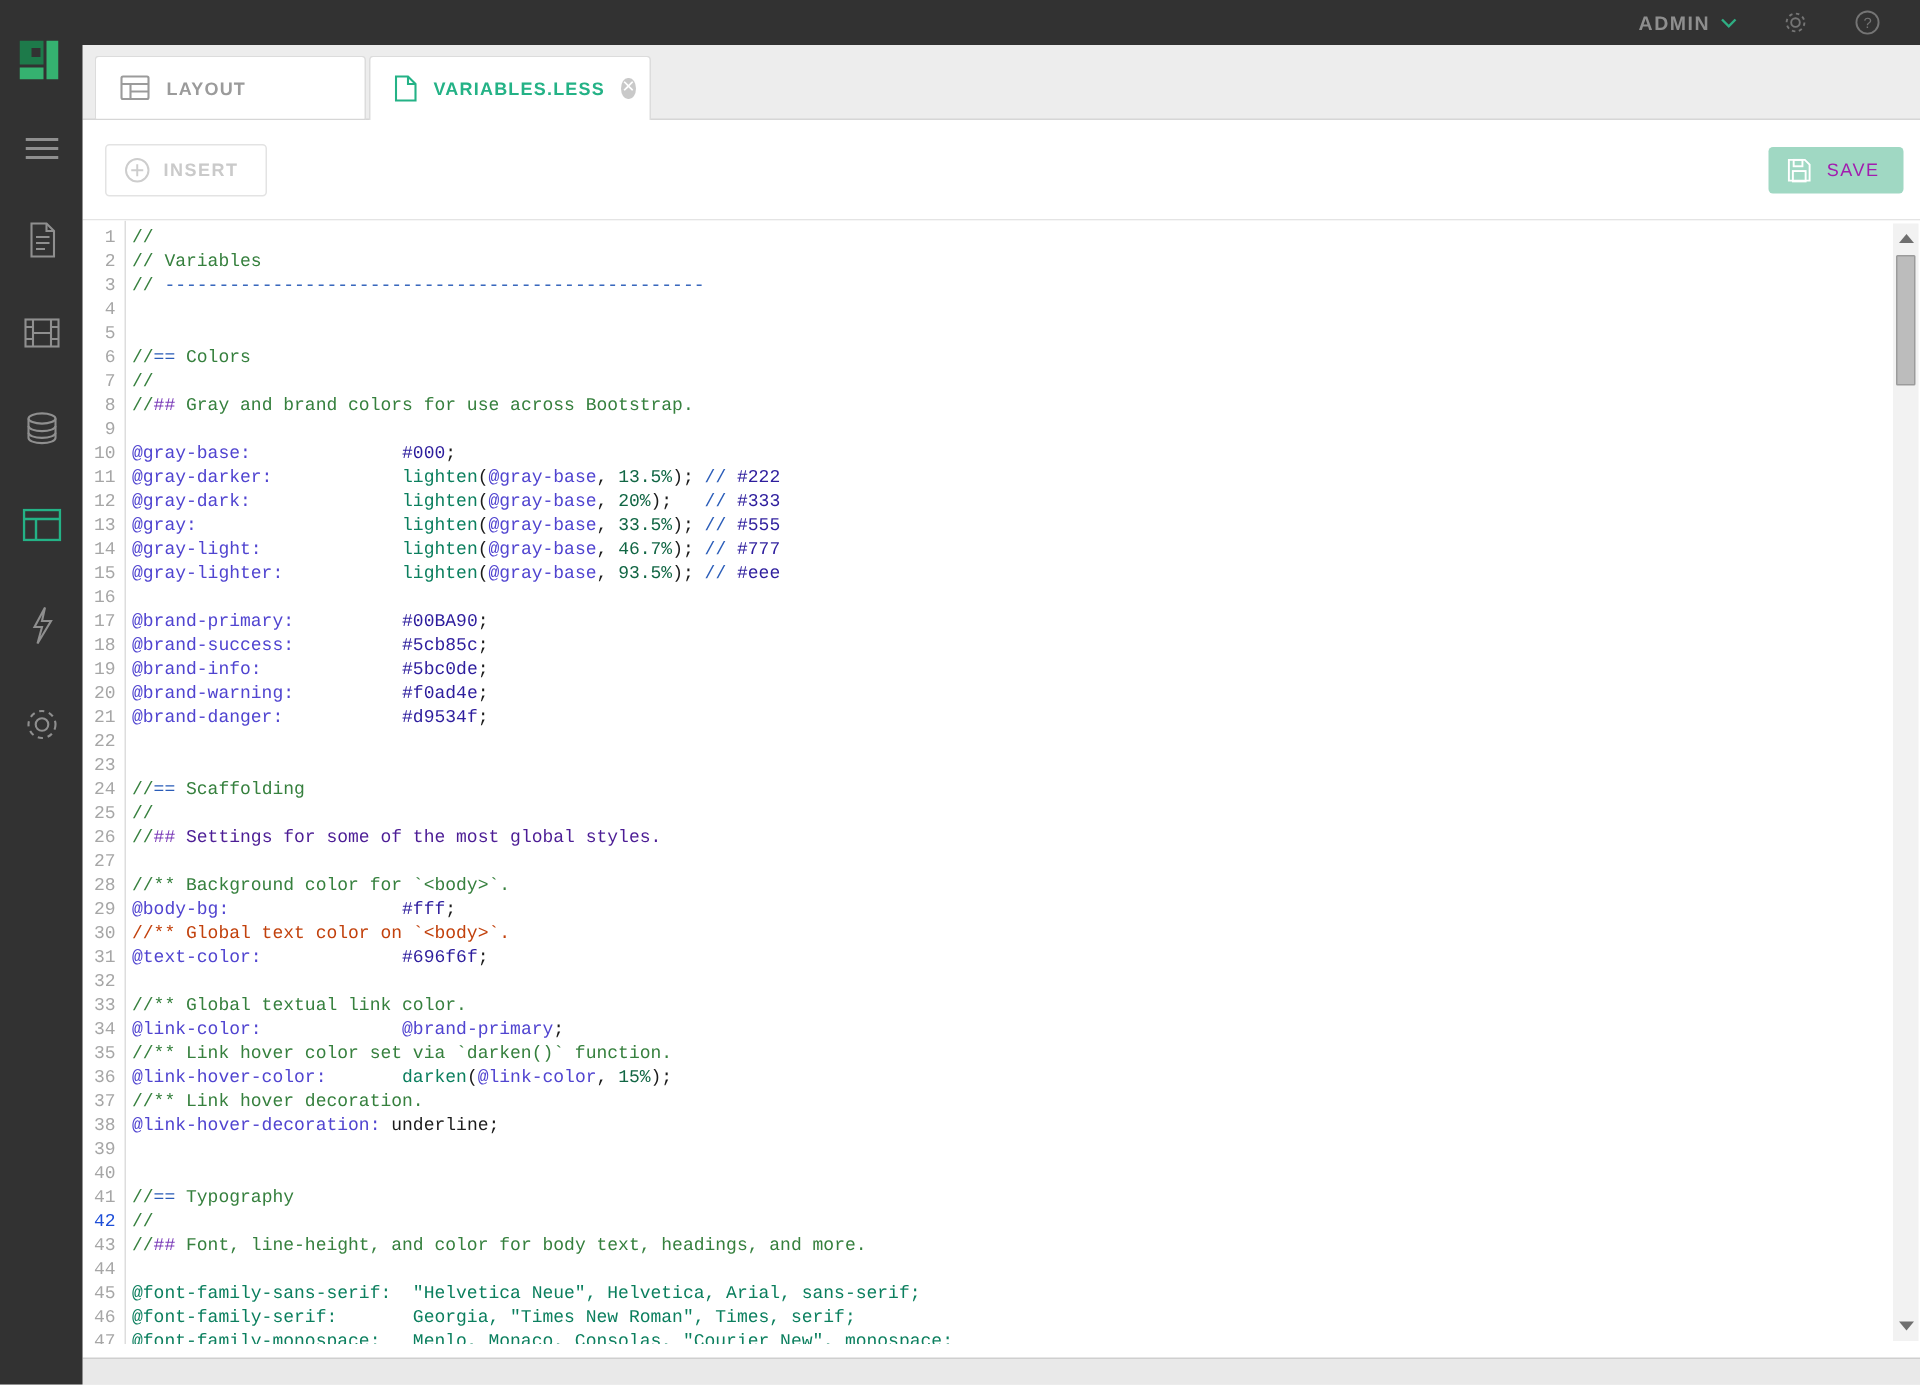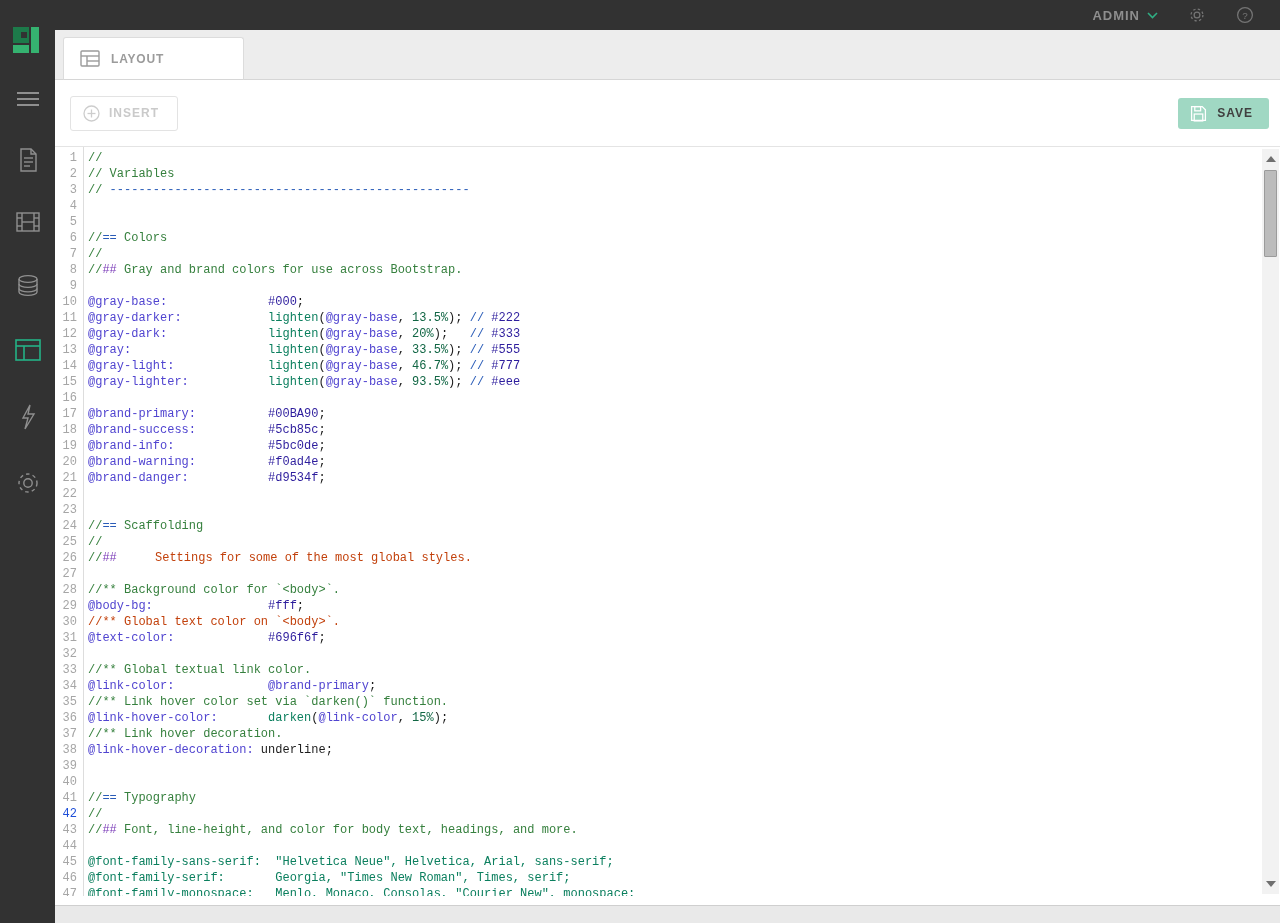--- a/index.html
+++ b/index.html
@@ -42,21 +42,21 @@
                color:#fff; font-size:11px; line-height:13px; text-align:center; cursor:pointer; }
 
   
   .toolbar { height:67px; background:#fff; border-bottom:1px solid #e4e4e4;
              display:flex; align-items:center; justify-content:space-between; padding:0 11px 0 15px; }
   .insert-btn { display:flex; align-items:center; gap:9px; background:#fff; border:1px solid #e3e3e3;
                 border-radius:3px; padding:8px 18px 8px 12px; color:#cacaca; cursor:default; }
   .insert-btn .btn-label { font-size:12px; letter-spacing:1px; font-weight:bold; color:#cacaca; }
   .save-btn { display:flex; align-items:center; gap:10px; border:none; border-radius:3px;
               padding:7px 16px 7px 12px; background:var(--save-bg); color:#fff; cursor:pointer; }
-  .save-btn .btn-label { font-size:12px; letter-spacing:1px; font-weight:bold; color:#404040; }
+  .save-btn .btn-label { font-size:12px; letter-spacing:1px; font-weight:normal; color:#a21caf; }
 
   
   .editor { position:relative; height:759px; background:#fff; border-bottom:1px solid #cfcfcf; }
   .scroller { position:absolute; left:0; top:0; right:0; height:749px; overflow:hidden; }
   .gutter { position:absolute; left:0; top:0; bottom:0; width:29px; background:#fff;
             border-right:1px solid #ddd; padding-top:3px; }
   .ln { height:16px; line-height:16px; text-align:right; padding-right:6px;
         font-family:"Liberation Mono", monospace; font-size:12px; color:#a6a6a6; }
   .code { position:absolute; left:33px; top:0; right:20px; padding-top:3px; }
   .cl { height:16px; line-height:16px; white-space:pre;
@@ -197,20 +197,30 @@
         <svg width="20" height="17" viewBox="0 0 20 17" fill="none" stroke="#9b9b9b" stroke-width="1.4">
           <rect x="1" y="1" width="18" height="15" rx="1"></rect>
           <line x1="1" y1="6" x2="19" y2="6"></line>
           <line x1="7" y1="6" x2="7" y2="16"></line>
           <line x1="7" y1="11" x2="19" y2="11"></line>
         </svg>
       </span>
       <span class="tab-label">LAYOUT</span>
     </div>
 
+    <div class="tab tab-active">
+      <span>
+        <svg width="15" height="18" viewBox="0 0 15 18" fill="none" stroke="#24b286" stroke-width="1.4">
+          <path d="M1 1 h8 l5 5 v11 h-13 z"></path>
+            <path d="M9 1 v5 h5"></path>
+        </svg>
+      </span>
+      <span class="tab-label">VARIABLES.LESS</span>
+      <span class="tab-close">✕</span>
+    </div>
   </div>
 
   <div class="toolbar">
     <button class="insert-btn">
       <span>
         <svg width="17" height="17" viewBox="0 0 17 17" fill="none" stroke="#cdcdcd" stroke-width="1.3">
           <circle cx="8.5" cy="8.5" r="7.5"></circle>
             <line x1="8.5" y1="4.5" x2="8.5" y2="12.5"></line>
             <line x1="4.5" y1="8.5" x2="12.5" y2="8.5"></line>
         </svg>
@@ -300,21 +310,21 @@
           <div class="cl">&nbsp;</div>
           <div class="cl"><span style="color: rgb(80, 68, 208);">@brand-primary:</span><span style="color: rgb(27, 27, 27);">          </span><span style="color: rgb(45, 29, 157); margin-top: 32px;">#00BA90</span><span style="color: rgb(27, 27, 27);">;</span></div>
           <div class="cl"><span style="color: rgb(80, 68, 208);">@brand-success:</span><span style="color: rgb(27, 27, 27);">          </span><span style="color: rgb(45, 29, 157);">#5cb85c</span><span style="color: rgb(27, 27, 27);">;</span></div>
           <div class="cl"><span style="color: rgb(80, 68, 208);">@brand-info:</span><span style="color: rgb(27, 27, 27);">             </span><span style="color: rgb(45, 29, 157);">#5bc0de</span><span style="color: rgb(27, 27, 27);">;</span></div>
           <div class="cl"><span style="color: rgb(80, 68, 208);">@brand-warning:</span><span style="color: rgb(27, 27, 27);">          </span><span style="color: rgb(45, 29, 157);">#f0ad4e</span><span style="color: rgb(27, 27, 27);">;</span></div>
           <div class="cl"><span style="color: rgb(80, 68, 208);">@brand-danger:</span><span style="color: rgb(27, 27, 27);">           </span><span style="color: rgb(45, 29, 157);">#d9534f</span><span style="color: rgb(27, 27, 27);">;</span></div>
           <div class="cl">&nbsp;</div>
           <div class="cl">&nbsp;</div>
           <div class="cl"><span style="color: rgb(54, 128, 62);">//</span><span style="color: rgb(42, 92, 184);">==</span><span style="color: rgb(54, 128, 62);"> Scaffolding</span></div>
           <div class="cl"><span style="color: rgb(54, 128, 62);">//</span></div>
-          <div class="cl"><span style="color: rgb(54, 128, 62);">//</span><span style="color: rgb(122, 58, 184);">##</span><span style="color: #c2410c; margin-left: 31px;"> Settings for some of the most global styles.</span></div>
+          <div class="cl"><span style="color: rgb(54, 128, 62);">//</span><span style="color: rgb(122, 58, 184);">##</span><span style="color: #4c1d95;"> Settings for some of the most global styles.</span></div>
           <div class="cl">&nbsp;</div>
           <div class="cl"><span style="color: rgb(54, 128, 62);">//** Background color for `&lt;body&gt;`.</span></div>
           <div class="cl"><span style="color: rgb(80, 68, 208);">@body-bg:</span><span style="color: rgb(27, 27, 27);">                </span><span style="color: rgb(45, 29, 157);">#fff</span><span style="color: rgb(27, 27, 27);">;</span></div>
           <div class="cl"><span style="color: #c2410c;">//** Global text color on `&lt;body&gt;`.</span></div>
           <div class="cl"><span style="color: rgb(80, 68, 208);">@text-color:</span><span style="color: rgb(27, 27, 27);">             </span><span style="color: rgb(45, 29, 157);">#696f6f</span><span style="color: rgb(27, 27, 27);">;</span></div>
           <div class="cl">&nbsp;</div>
           <div class="cl"><span style="color: rgb(54, 128, 62);">//** Global textual link color.</span></div>
           <div class="cl"><span style="color: rgb(80, 68, 208);">@link-color:</span><span style="color: rgb(27, 27, 27);">             </span><span style="color: rgb(80, 68, 208);">@brand-primary</span><span style="color: rgb(27, 27, 27);">;</span></div>
           <div class="cl"><span style="color: rgb(54, 128, 62);">//** Link hover color set via `darken()` function.</span></div>
           <div class="cl"><span style="color: rgb(80, 68, 208);">@link-hover-color:</span><span style="color: rgb(27, 27, 27);">       </span><span style="color: rgb(11, 127, 94);">darken</span><span style="color: rgb(27, 27, 27);">(</span><span style="color: rgb(80, 68, 208);">@link-color</span><span style="color: rgb(27, 27, 27);">, </span><span style="color: rgb(17, 102, 68);">15%</span><span style="color: rgb(27, 27, 27);">);</span></div>

